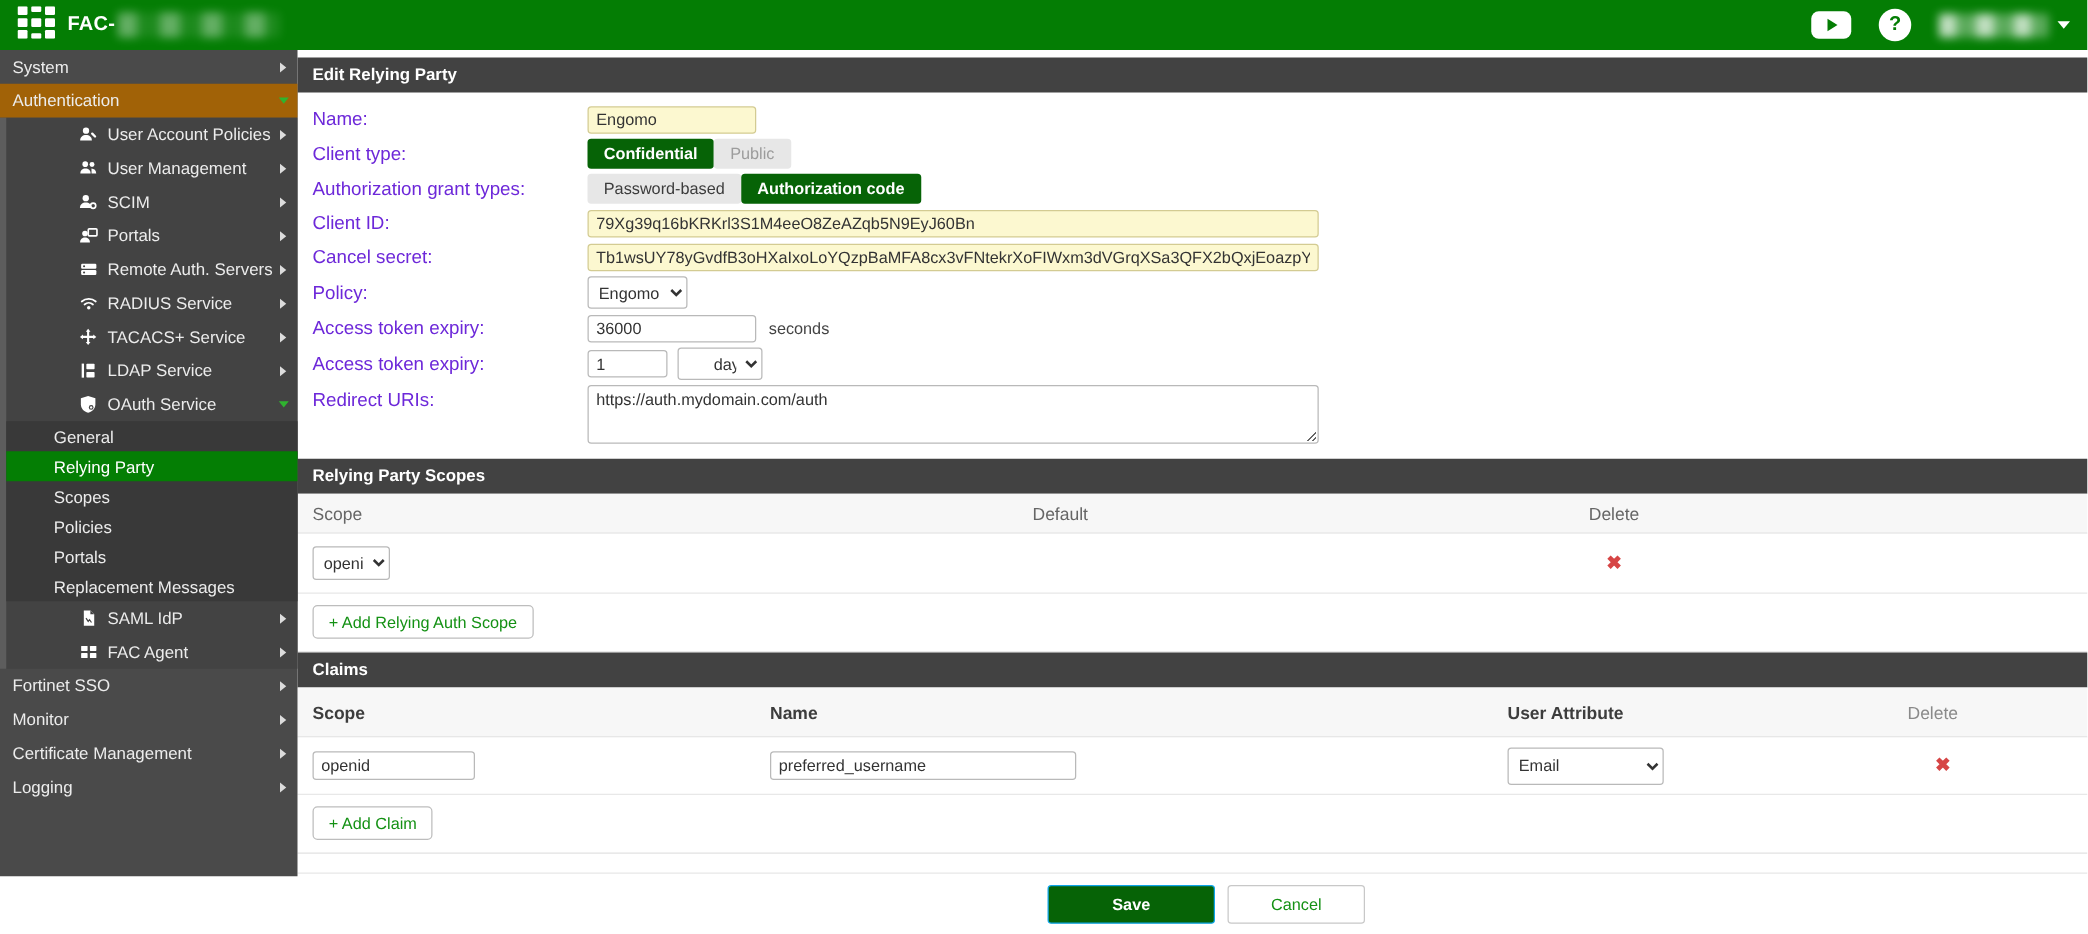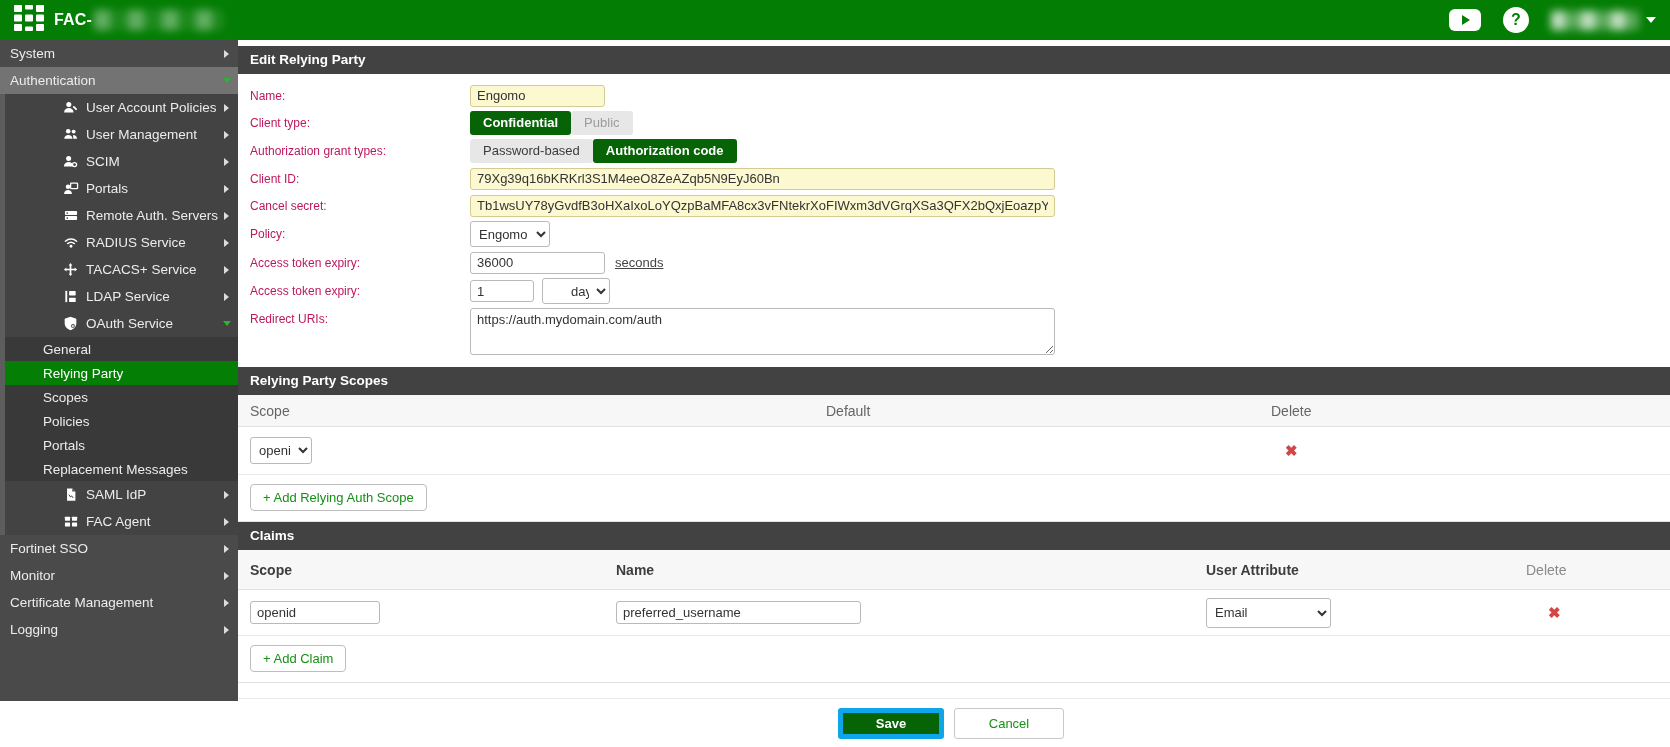--- a/index.html
+++ b/index.html
@@ -28,50 +28,50 @@
   .sidebar { position:absolute; left:0; top:40px; width:238px; height:661px; background:#4a4a4a; color:#ececec; font-size:13.5px; }
   .srow { position:relative; height:27px; display:flex; align-items:center; cursor:pointer; }
   .srow.top { padding-left:10px; }
   .srow.sub { padding-left:22px; }
   .srow.sub2 { height:24px; padding-left:38px; }
   .srow .lbl { white-space:nowrap; }
   .arr { position:absolute; right:9px; width:0; height:0;
     border-top:4px solid transparent; border-bottom:4px solid transparent; border-left:5px solid #dcdcdc; }
   .caret-green { position:absolute; right:7px; width:0; height:0;
     border-left:4.5px solid transparent; border-right:4.5px solid transparent; border-top:5.5px solid #2fb32f; }
-  .srow.parent-open { background:#737373; }
+  .srow.parent-open { background:#a16207; }
   .group { background:#434343; border-left:5px solid #5d5d5d; }
   .group .srow.sub { padding-left:17px;margin-left:40px; }
   .subgroup { background:#393939; }
   .srow.selected { background:#047e04; color:#fff; }
   .ico { width:17px; height:16px; margin-right:7px; flex-shrink:0; display:inline-flex; align-items:center; justify-content:center; }
   .ico svg { display:block; }
 
   
   .main { margin-left:238px; padding-top:6px; }
   .section-bar { background:#424242; color:#fff; height:28px; line-height:28px; padding-left:12px;
     font-size:13.5px; font-weight:600; }
 
   
   .form { padding:6px 0 8px 12px; }
   .frow { display:flex; align-items:center; margin:4px 0; min-height:23px; }
   .frow.top-align { align-items:flex-start; }
-  .flabel { width:220px; font-size:12px; color:#be185d; flex-shrink:0; }
+  .flabel { width:220px; font-size:15px; color:#6d28d9; flex-shrink:0; }
   .frow.top-align .flabel { padding-top:4px; }
   input, select, textarea { font-family:"Liberation Sans", sans-serif; font-size:13px; color:#333;
     border:1px solid #b9b9b9; border-radius:3px; background:#fff; padding:2px 6px; }
   input.yellow { background:#fcf8d0; border-color:#d3cb92; }
   .in-name { width:135px; height:22px; }
   .in-wide { width:585px; height:22px; }
   .in-num { width:135px; height:22px; }
   .in-small { width:64px; height:22px; }
   select { padding:2px 4px; height:26px; }
   .sel-policy { width:80px; }
   .sel-days { width:68px; margin-left:8px;padding-left:24px; }
-  .unit { font-size:13px; color:#444; margin-left:10px;text-decoration:underline; }
+  .unit { font-size:13px; color:#444; margin-left:10px; }
   textarea.redirect { width:585px; height:47px; resize:both; line-height:1.3; padding:3px 6px; }
   .seg { display:inline-flex; }
   .seg-btn { padding:4px 13px; font-size:13px; border-radius:3px; cursor:pointer; line-height:16px; }
   .seg-btn.on { background:#066306; color:#fff; font-weight:600; }
   .seg-btn.off { background:#e7e7e7; color:#3c3c3c; }
   .seg-btn.off.dim { color:#9c9c9c; }
   .seg-btn + .seg-btn { margin-left:0; }
 
   
   .tbl-head { display:flex; align-items:center; background:#f7f7f7; border-bottom:1px solid #e2e2e2;
@@ -98,21 +98,21 @@
   .del-x { color:#d64545; font-size:15px; font-weight:bold; cursor:pointer; display:inline-block; }
   .scopes .del-x { margin-left:14px; }
   .claims .del-x { margin-left:22px; }
   .add-row { padding:9px 0 10px 12px; border-bottom:1px solid #e2e2e2; }
   .add-btn { display:inline-block; background:#fff; border:1px solid #bdbdbd; border-radius:4px;
     color:#149114; font-size:13px; padding:5px 12px; cursor:pointer; }
 
   
   .actions { margin-top:15px; border-top:1px solid #e8e8e8; padding:9px 0 0 600px; display:flex; gap:10px; }
   .btn { height:31px; border-radius:3px; font-size:13px; display:inline-flex; align-items:center; justify-content:center; cursor:pointer; }
-  .btn-save { width:106px; background:#066306; color:#fff; font-weight:bold; border:5px solid #0ea5e9; }
+  .btn-save { width:134px; background:#066306; color:#fff; font-weight:bold; border:1px solid #0ea5e9; }
   .btn-cancel { width:110px; background:#fff; color:#149114; border:1px solid #c8c8c8; }
 </style>
 </head>
 <body>
 
 <div class="app">
 
   <header class="topbar">
     <span class="logo-grid">
       <svg width="30" height="26" viewBox="0 0 30 26" fill="#fff">

